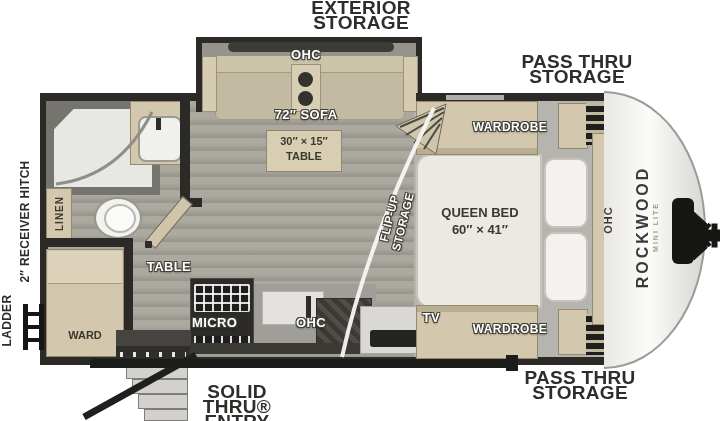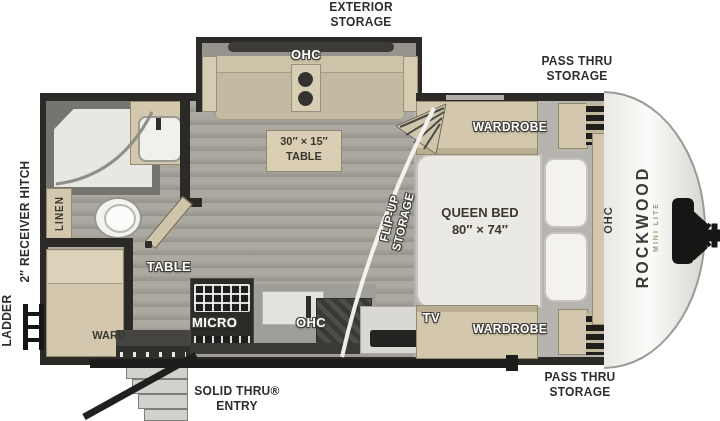--- a/index.html
+++ b/index.html
@@ -1,20 +1,20 @@
 <!DOCTYPE html>
 <html><head>
 <meta charset="utf-8">
 <style>
   html,body{margin:0;padding:0;background:#fff;}
   .plan{position:relative;width:720px;height:421px;background:#fff;overflow:hidden;
         font-family:"Liberation Sans",sans-serif;}
   .abs{position:absolute;}
   
-  .ext{position:absolute;color:#2d2d2a;font-weight:700;font-size:12px;line-height:15px;
+  .ext{position:absolute;color:#2d2d2a;font-weight:700;font-size:19px;line-height:15px;
        text-align:center;white-space:pre-line;letter-spacing:.3px;}
   .ext.rot{transform:rotate(-90deg);font-size:12px;white-space:nowrap;}
   
   .fl{position:absolute;color:#fff;font-weight:700;font-size:13px;line-height:14px;
       text-align:center;white-space:pre-line;letter-spacing:.4px;
       text-shadow:-1px -1px 0 #3f3e37,1px -1px 0 #3f3e37,-1px 1px 0 #3f3e37,1px 1px 0 #3f3e37,0 2px 2px rgba(0,0,0,.35);}
   
   .dl{position:absolute;color:#3b382f;font-weight:700;text-align:center;white-space:pre-line;}
   .wall{position:absolute;background:#2b2a27;}
   .tan{position:absolute;background:#d3c8ad;border:1px solid #93896f;box-sizing:border-box;}
@@ -140,31 +140,32 @@
       <line x1="692" y1="246" x2="710" y2="224" stroke-width="4"></line>
       <rect x="712" y="224" width="5" height="23"></rect>
     </g>
   </svg>
 
   <div class="abs" style="left:94px;top:359px;width:420px;height:9px;background:#1c1c1a;border-radius:2px;"></div>
   <div class="abs" style="left:506px;top:355px;width:12px;height:16px;background:#1c1c1a;"></div>
   <div class="abs" style="left:90px;top:359px;width:8px;height:9px;background:#1c1c1a;"></div>
 
   <div class="fl" style="left:280px;top:48px;width:52px;">OHC</div>
+  <div class="fl" style="left:258px;top:108px;width:96px;">72″ SOFA</div>
   <div class="dl" style="left:266px;top:134px;width:76px;font-size:11px;line-height:15px;">30″ × 15″
 TABLE</div>
   <div class="fl" style="left:456px;top:120px;width:108px;font-size:12px;">WARDROBE</div>
   <div class="fl" style="left:456px;top:322px;width:108px;font-size:12px;">WARDROBE</div>
   <div class="dl" style="left:428px;top:204px;width:104px;font-size:13px;line-height:17px;">QUEEN BED
-80″ × 74″</div>
+60″ × 41″</div>
   <div class="dl" style="left:573px;top:214px;width:70px;font-size:11px;letter-spacing:1px;transform:rotate(-90deg);">OHC</div>
   <div class="fl" style="left:346px;top:206px;width:100px;font-size:11.5px;transform:rotate(-76deg);">FLIP-UP
 STORAGE</div>
   <div class="dl" style="left:29px;top:208px;width:60px;font-size:10px;letter-spacing:1px;transform:rotate(-90deg);">LINEN</div>
-  <div class="dl" style="left:48px;top:329px;width:74px;font-size:11px;padding-left:24px;">WARD</div>
+  <div class="dl" style="left:48px;top:329px;width:74px;font-size:11px;">WARD</div>
   <div class="fl" style="left:136px;top:260px;width:66px;">TABLE</div>
   <div class="fl" style="left:192px;top:316px;width:36px;">MICRO</div>
   <div class="fl" style="left:286px;top:316px;width:50px;">OHC</div>
   <div class="fl" style="left:396px;top:311px;width:44px;text-align:right;">TV</div>
 
   <div class="abs" style="left:566px;top:210px;width:170px;height:34px;text-align:center;transform:rotate(-90deg);">
     <div style="font-weight:700;font-size:16px;letter-spacing:3px;color:#3a3a37;line-height:18px;">ROCKWOOD</div>
     <div style="font-weight:700;font-size:7px;letter-spacing:2px;color:#a5976f;line-height:8px;">MINI LITE</div>
   </div>
 

